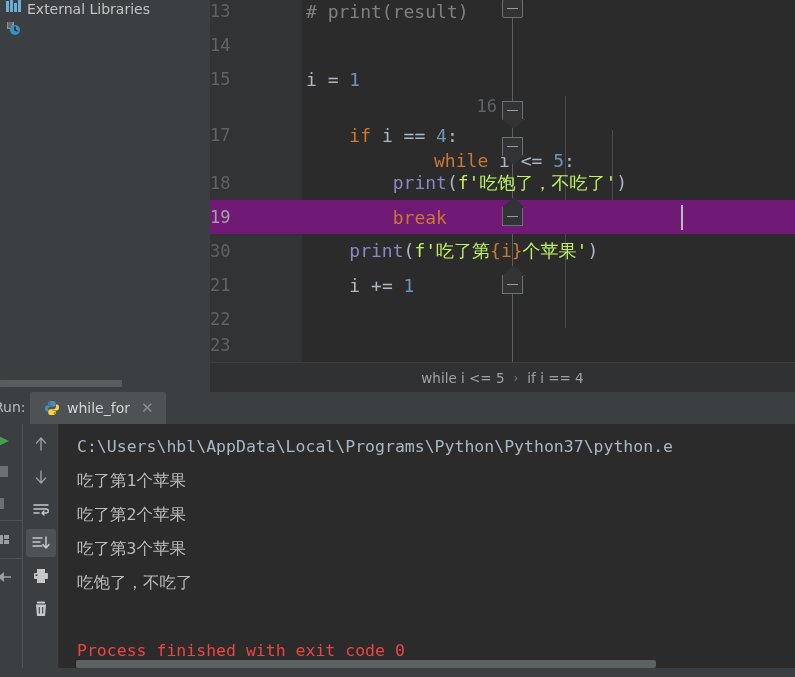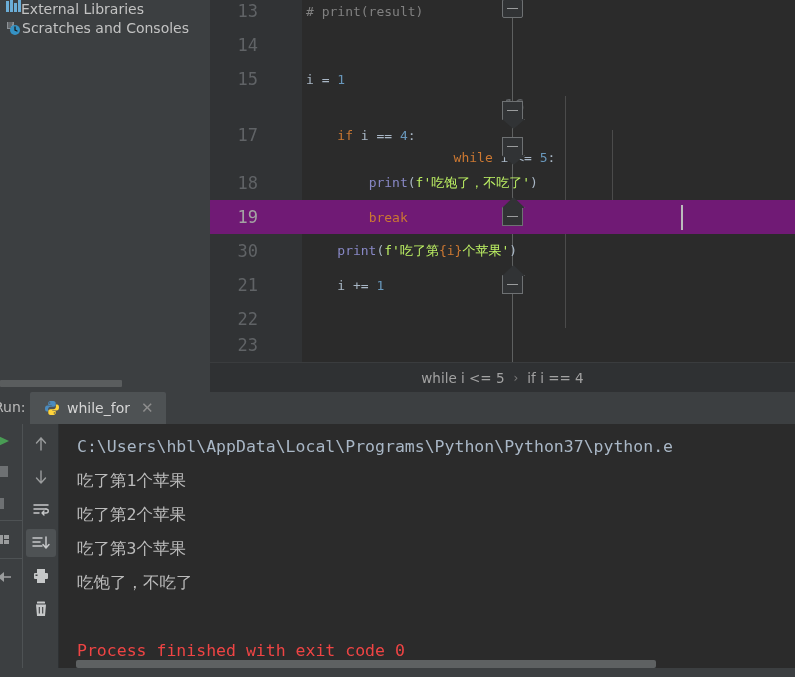--- a/index.html
+++ b/index.html
@@ -21,20 +21,21 @@
     left: 0; top: 0;
     width: 210px; height: 388px;
     background: #3c3f41;
     overflow: hidden;
   }
   .tree-row {
     display: flex;
     align-items: center;
     height: 24px;
     padding-left: 6px;
+    gap: 6px;
     white-space: nowrap;
   }
   .tree-row-label {
     font-size: 14px;
     color: #c3c3c3;
     font-family: "DejaVu Sans", "Liberation Sans", sans-serif;
   }
   .tree-row.clipped { height: 12px; align-items: flex-end; }
   .tree-row.clipped .tree-row-label { position: relative; top: 5px; }
 
@@ -83,31 +84,31 @@
   }
   .code-line {
     position: absolute;
     left: 0; width: 585px; height: 34px;
     display: flex; align-items: center;
   }
   .code-line.current { background: #701a75; }
   .code-line.current #line-number-19 { color: #a4a3a3; }
   .line-number {
     width: 52px;
-    text-align: right;
+    text-align: left;
     color: #606366;
     font-family: "DejaVu Sans Mono", "Liberation Mono", monospace;
     font-size: 17px;
     flex: none;
     padding-right: 4px;
   }
   .fold-slot { width: 40px; flex: none; position: relative; height: 34px; }
   .code-text {
     font-family: "DejaVu Sans Mono", "Liberation Mono", monospace;
-    font-size: 13px;
+    font-size: 18px;
     color: #a9b7c6;
     white-space: pre;
     padding-left: 4px;
     position: relative;
   }
   .kw       { color: #cc7832; }
   .num      { color: #6897bb; }
   .func     { color: #8888c6; }
   .str      { color: #bef264; }
   .comment  { color: #808080; }
@@ -340,21 +341,20 @@
 
   <div class="tree-row" style="margin-top:4px;">
     <span class="icon-scratch">
       <svg width="16" height="16" viewBox="0 0 16 16">
         <path d="M1 2 L8 2 L8 9 L1 9 Z" fill="#9aa0a6" opacity="0.85"></path>
         <path d="M2 3 L6.5 3 M2 5 L6 5 M2 7 L5 7" stroke="#3c3f41" stroke-width="1"></path>
         <circle cx="9" cy="10" r="5" fill="#3592c4"></circle>
         <path d="M9 7 L9 10 L11 11" stroke="#1b1b1b" stroke-width="1.3" fill="none" stroke-linecap="round"></path>
       </svg>
     </span>
-    <span class="tree-row-label">Scratches and Consoles</span>
   </div>
 
   <div id="sidebar-scrollbar-track">
     <div id="sidebar-scrollbar-thumb"></div>
   </div>
 </div>
 
 <div id="editor-pane">
   <div id="editor-gutter-bg"></div>
   <div id="fold-spine"></div>

